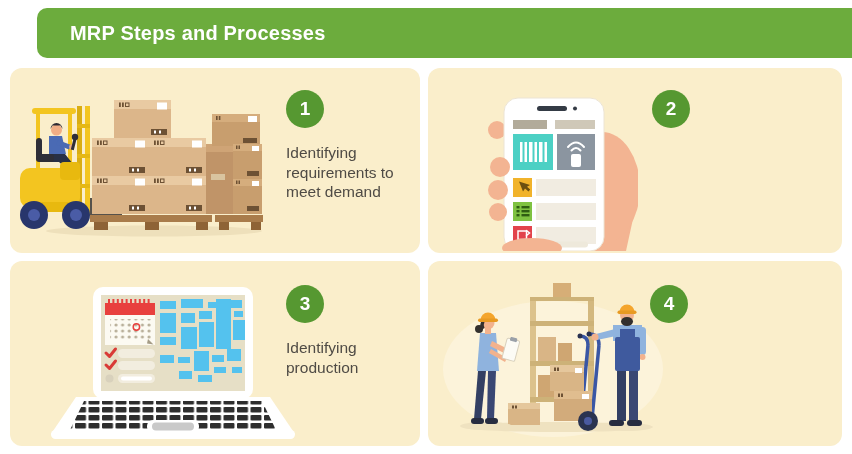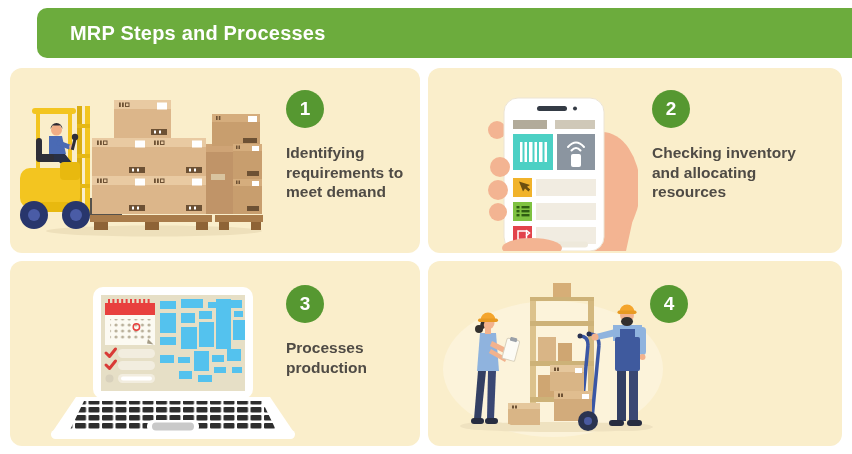--- a/index.html
+++ b/index.html
@@ -23,21 +23,21 @@
   .i2{left:6px;top:2px;width:204px;height:181px;}
   .i3{left:38px;top:26px;width:250px;height:155px;}
   .i4{left:10px;top:18px;width:230px;height:160px;}
   .step-info{position:absolute;}
   .p1 .step-info{left:276px;top:22px;width:138px;}
   .p2 .step-info{left:224px;top:22px;width:160px;}
   .p3 .step-info{left:276px;top:24px;width:130px;}
   .p4 .step-info{left:222px;top:24px;width:184px;}
   .badge{width:38px;height:38px;border-radius:50%;background:var(--step-circle-green);color:#fff;
     display:flex;align-items:center;justify-content:center;font-size:19px;font-weight:bold;}
-  .step-label{margin-top:15px;color:var(--text-dark);font-size:15.5px;font-weight:bold;line-height:1.27;}
+  .step-label{margin-top:15px;color:var(--text-dark);font-size:15.5px;font-weight:normal;line-height:1.27;}
 </style>
 </head>
 <body>
 
 <div class="canvas">
 
   <div class="header">
     <h1>MRP Steps and Processes</h1>
   </div>
 
@@ -178,21 +178,20 @@
         <rect x="102" y="157" width="60" height="17" fill="#f1ece1"></rect>
         <rect x="86" y="171.5" width="68" height="6" rx="3" fill="#eee9db"></rect>
 
         <circle cx="66" cy="97" r="10" fill="#f3b492"></circle>
         <circle cx="64" cy="120" r="10" fill="#f3b492"></circle>
         <circle cx="64" cy="142" r="9" fill="#f3b492"></circle>
         <ellipse cx="98" cy="178" rx="30" ry="10" fill="#f3b492"></ellipse>
       </svg>
       <div class="step-info">
         <div class="badge">2</div>
-        <div class="step-label">Checking inventory and allocating resources</div>
       </div>
     </div>
 
     <div class="panel p3">
       <svg class="illus i3" viewBox="0 0 250 155">
         <defs>
           <pattern id="kb" width="13.5" height="8" patternUnits="userSpaceOnUse">
             <rect width="11" height="5.6" rx="1" fill="#2e2e2e"></rect>
           </pattern>
           <pattern id="cal" width="6.6" height="6" patternUnits="userSpaceOnUse">
@@ -255,21 +254,21 @@
         </g>
 
         <polygon points="28,110 222,110 247,147 3,147" fill="#ffffff"></polygon>
         <polygon points="36,114 214,114 228,143 22,143" fill="url(#kb)"></polygon>
         <rect x="3" y="143" width="244" height="9" rx="4.5" fill="#ffffff"></rect>
         <rect x="99" y="133" width="52" height="13" rx="6" fill="#ffffff"></rect>
         <rect x="104" y="135.5" width="42" height="8" rx="4" fill="#c9c9c9"></rect>
       </svg>
       <div class="step-info">
         <div class="badge">3</div>
-        <div class="step-label">Processes production</div>
+        <div class="step-label">Identifying production</div>
       </div>
     </div>
 
     <div class="panel p4">
       <svg class="illus i4" viewBox="0 0 230 160">
         <ellipse cx="115" cy="90" rx="110" ry="68" fill="#fcf3da"></ellipse>
         <ellipse cx="120" cy="148" rx="95" ry="5" fill="#efe2c0"></ellipse>
 
         <rect x="92" y="18" width="6" height="128" fill="#dcc28c"></rect>
         <rect x="150" y="18" width="6" height="128" fill="#d3b87f"></rect>

